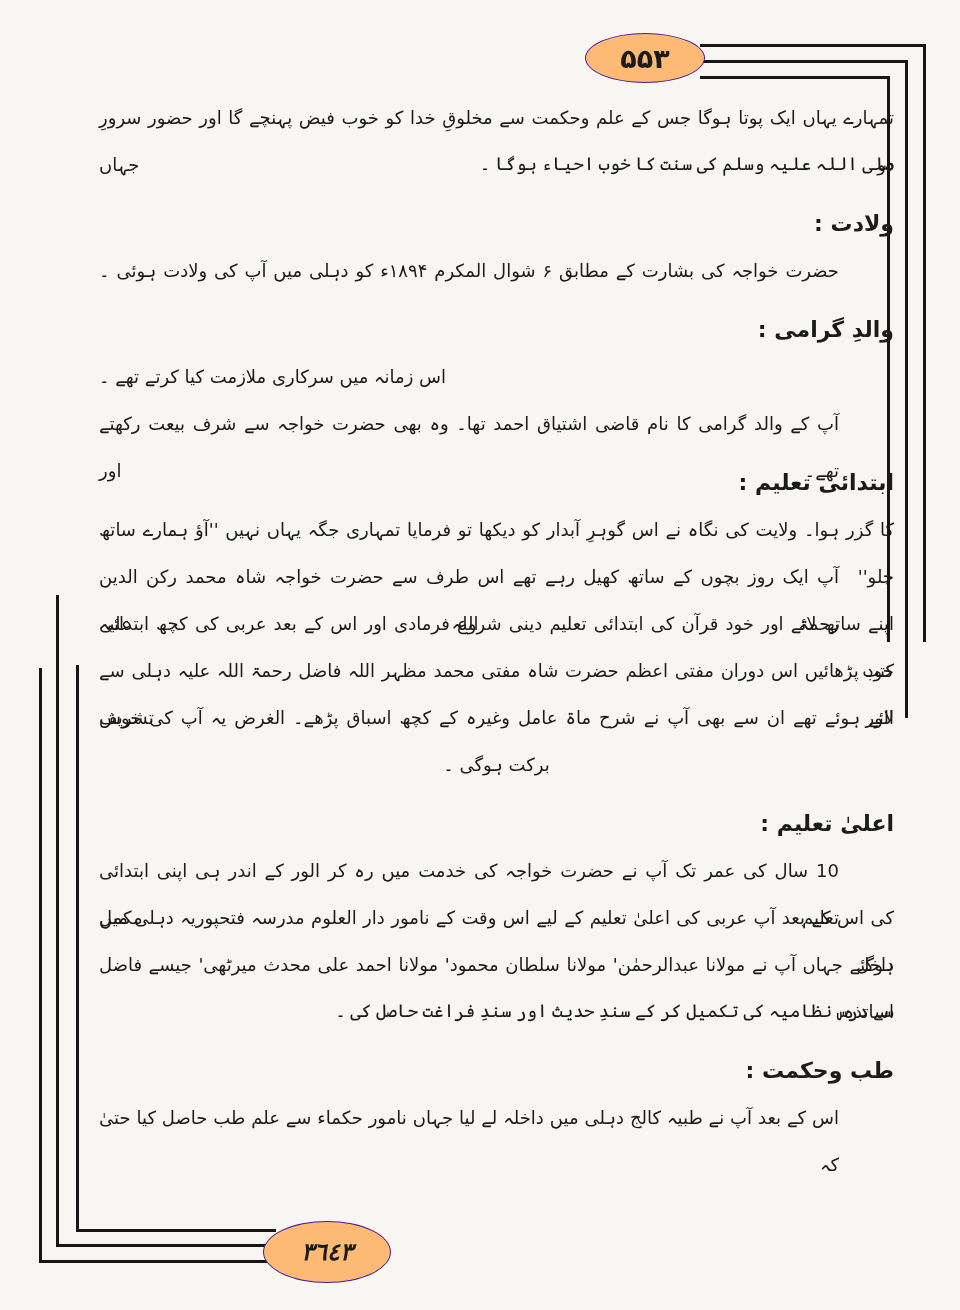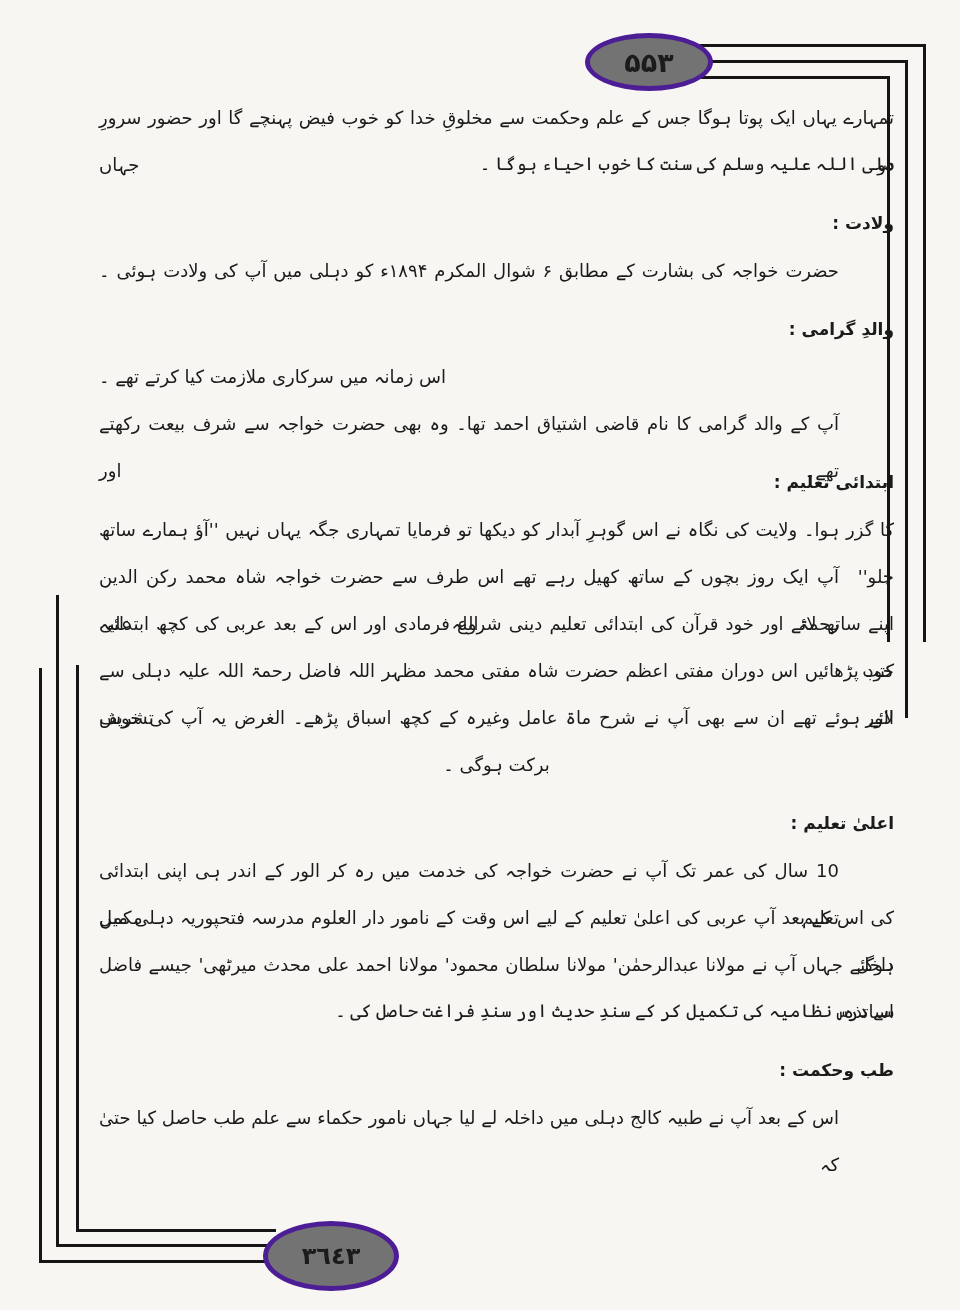--- a/index.html
+++ b/index.html
@@ -22,34 +22,34 @@
   
   .lv-mid{left:56px;top:595px;width:3px;height:652px;}
   .lv-outer{left:39px;top:668px;width:3px;height:595px;}
   .lv-inner{left:76px;top:665px;width:3px;height:567px;}
   
   .bh-inner{left:76px;top:1229px;width:200px;height:3px;}
   .bh-mid{left:56px;top:1244px;width:216px;height:3px;}
   .bh-outer{left:39px;top:1260px;width:250px;height:3px;}
   
   .oval{
-    position:absolute;z-index:2;background:#737373;
-    border:5px solid #4c1d95;border-radius:50%;
+    position:absolute;z-index:2;background:#fdba74;
+    border:1px solid #4c1d95;border-radius:50%;
     display:flex;align-items:center;justify-content:center;
     font-weight:bold;letter-spacing:3px;
   }
   .oval-top{left:585px;top:33px;width:118px;height:48px;font-size:27px;}
-  .oval-bottom{left:263px;top:1221px;width:126px;height:60px;font-size:24px;}
+  .oval-bottom{left:263px;top:1221px;width:126px;height:60px;font-size:24px;font-style:italic;}
   
   .content{
     position:absolute;left:99px;top:94px;width:795px;z-index:3;
     direction:rtl;font-size:18px;line-height:47px;
   }
   .heading{
-    font-weight:bold;font-size:17px;line-height:47px;
+    font-weight:bold;font-size:22px;line-height:47px;
     margin-top:12px;text-align:right;
   }
   .para{margin:0;}
   .line{height:47px;white-space:nowrap;}
   .line.full{text-align:justify;text-align-last:justify;white-space:normal;}
   .line.indent{text-align:justify;text-align-last:justify;padding-right:55px;white-space:normal;}
   .line.center{text-align:right;font-family:Liberation Serif, serif;}
   .line.left{text-align:left;}
   .line.right{text-align:center;}
 </style>

